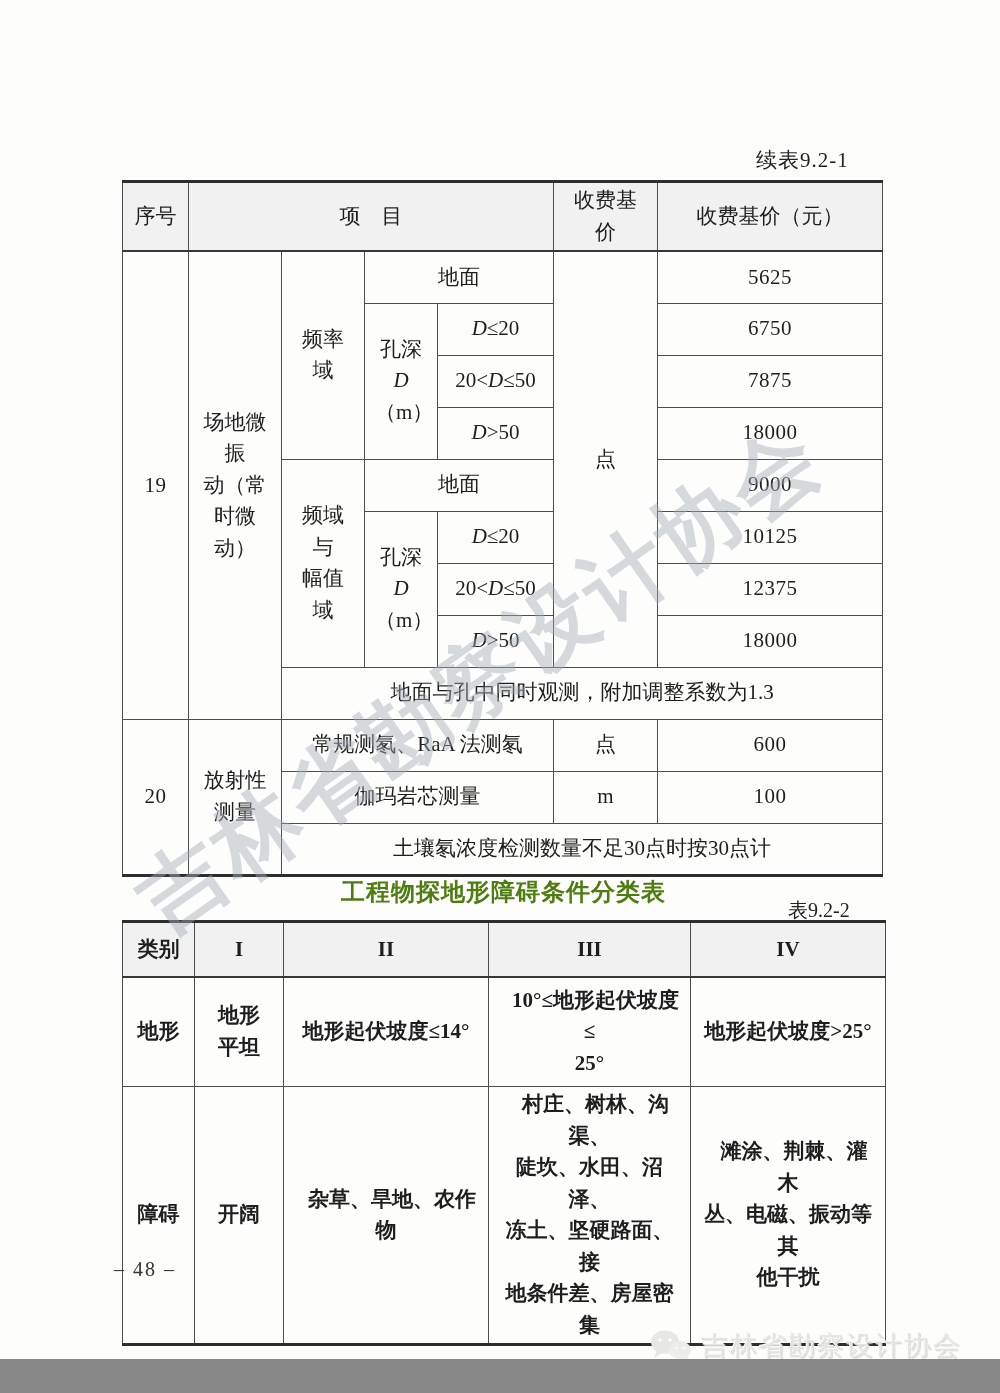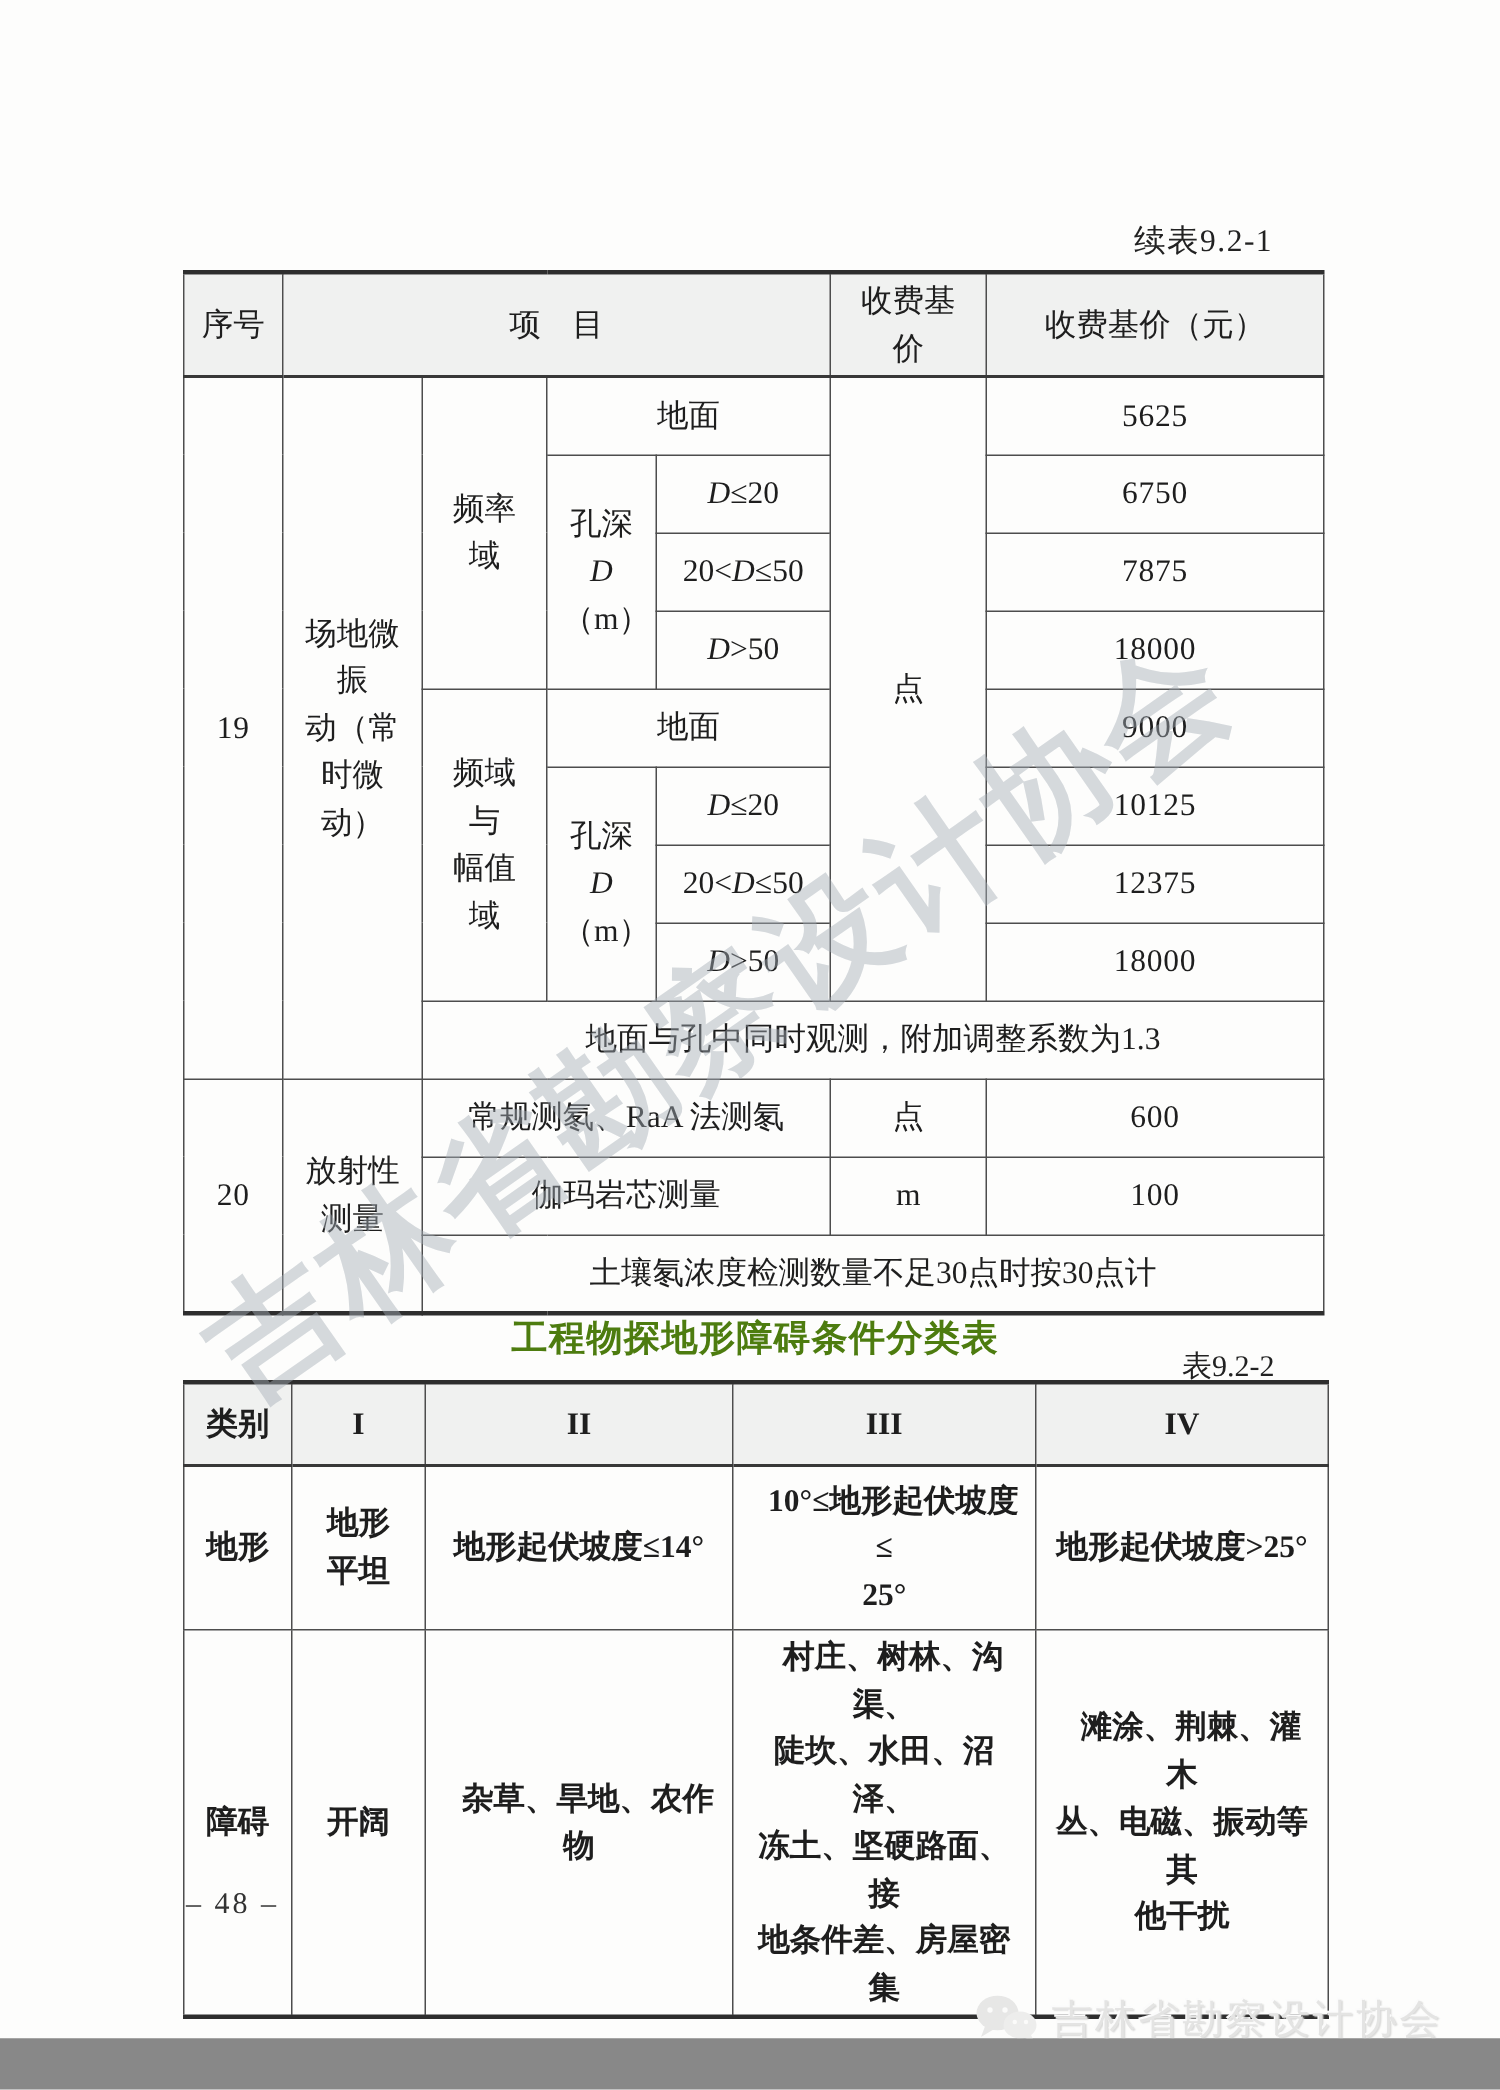--- a/index.html
+++ b/index.html
@@ -19,21 +19,21 @@
     position:absolute; top:876px; left:122px; width:763px;
     text-align:center;
     font-family:"Liberation Sans","DejaVu Sans",sans-serif;
     font-weight:700; font-size:24px; letter-spacing:1px; color:#4d7c0f;
   }
   .t2-label {
     position:absolute; top:897px; left:788px;
     font-size:20px; color:#222;
   }
   .page-number {
-    position:absolute; top:1258px; left:124px;
+    position:absolute; top:1258px; left:114px;
     font-size:20px; letter-spacing:2px; color:#333;
   }
 
   
   table.t {
     position:absolute; border-collapse:collapse; table-layout:fixed;
     border-top:3px solid #2e2e2e; border-bottom:3px solid #2e2e2e;
     background:transparent;
   }
   table.t td {

